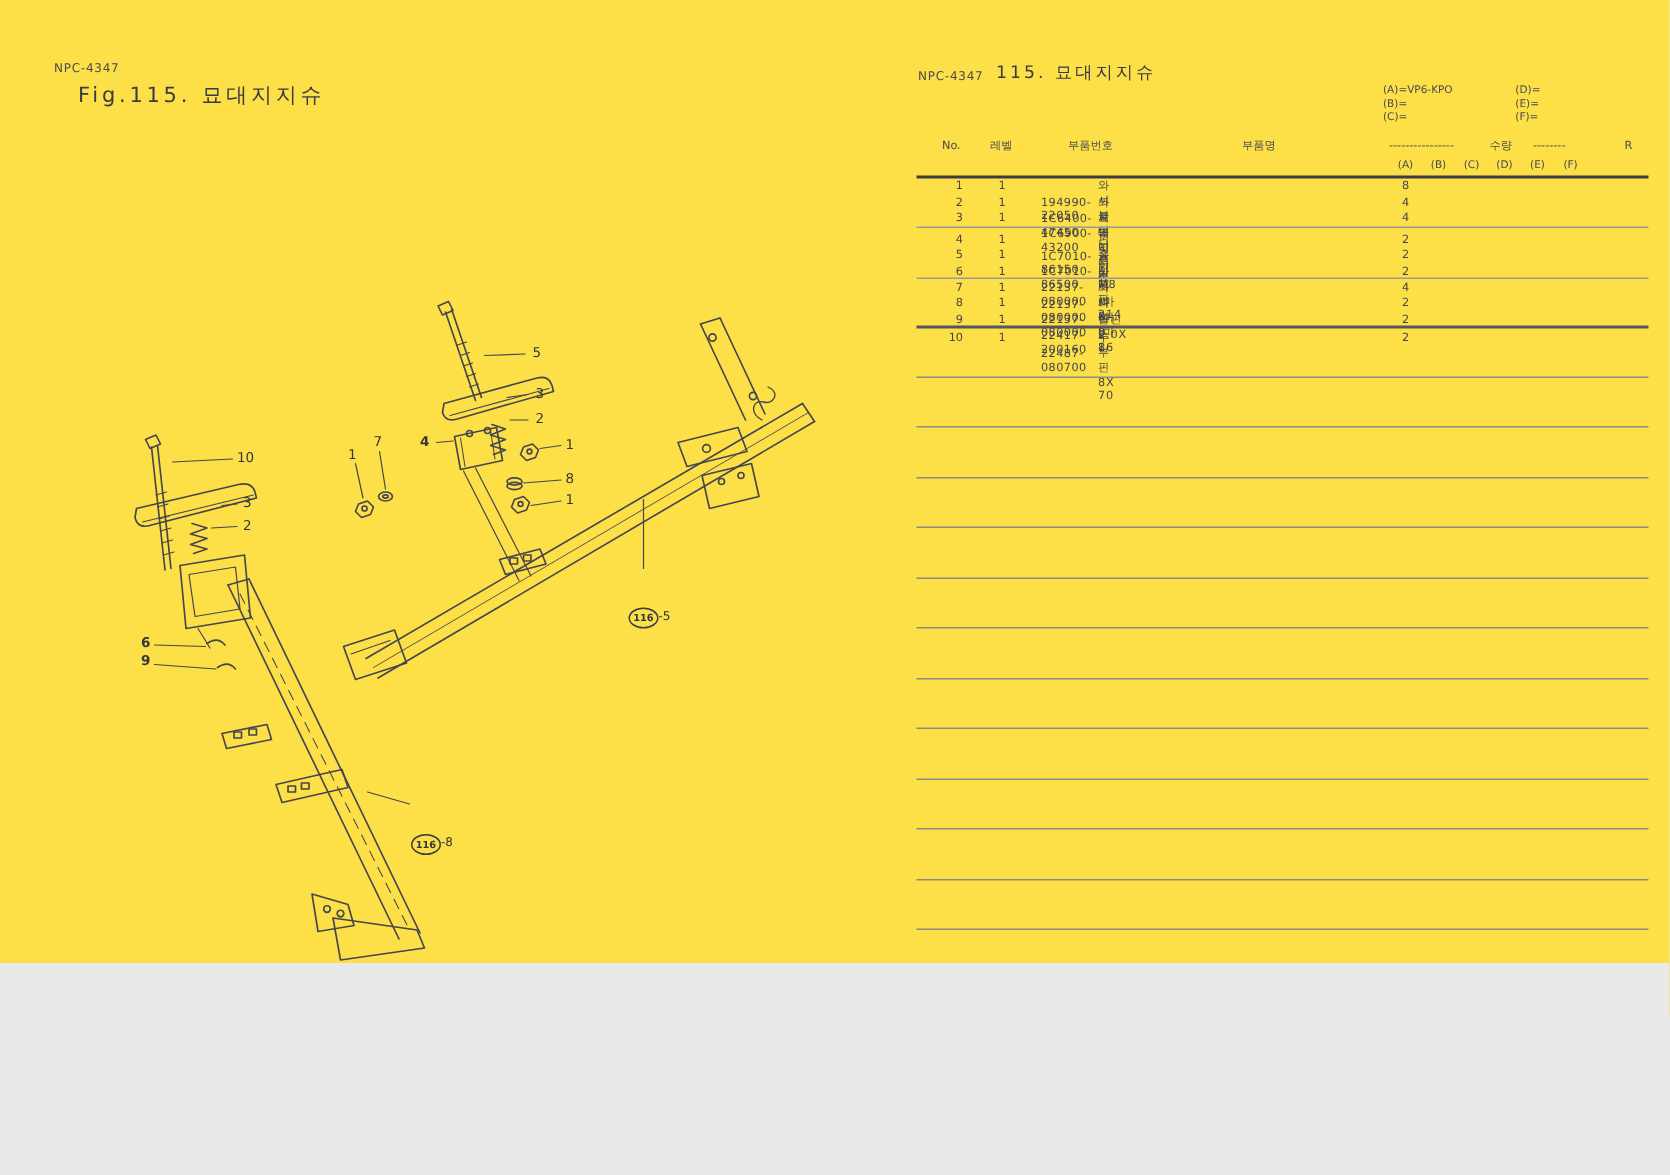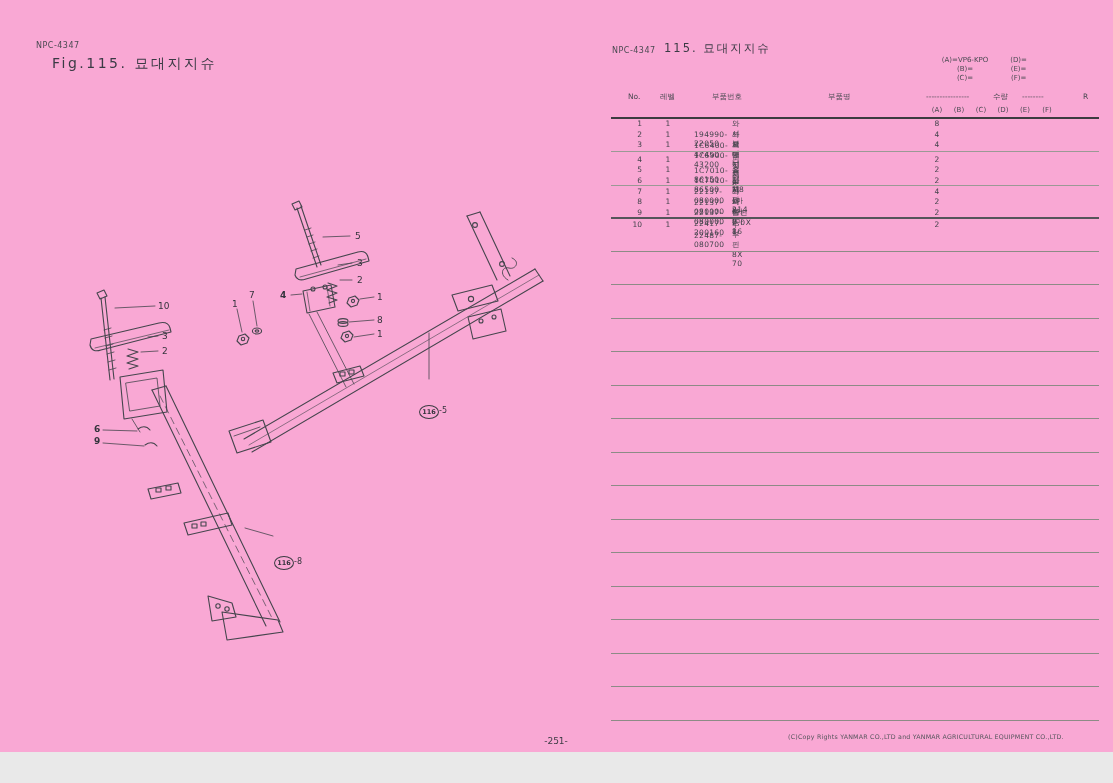--- a/index.html
+++ b/index.html
@@ -1,24 +1,24 @@
 <!DOCTYPE html>
 <html><head>
 <meta charset="utf-8">
 <style>
   html,body{margin:0;padding:0;background:#e9e9e9;}
-  .page{position:relative;width:1113px;height:752px;background:#f9a8d4;
+  .page{position:relative;width:1113px;height:642px;background:#fde047;
         font-family:"DejaVu Sans",sans-serif;color:#3b3b42;overflow:hidden;}
   .abs{position:absolute;}
   
   .code-sm{font-size:8px;color:#4a4a52;letter-spacing:.5px;}
   .fig-title{font-size:14px;color:#3a3a44;letter-spacing:2.5px;}
   .rt-title{font-size:11.5px;color:#3a3a44;letter-spacing:2px;}
   .model-codes{font-size:7px;line-height:9px;color:#4a4a52;}
-  .model-codes .col{display:inline-block;vertical-align:top;text-align:center;}
+  .model-codes .col{display:inline-block;vertical-align:top;}
   
   .th{position:absolute;font-size:7.5px;color:#4a4a52;}
   .rule-dark{position:absolute;left:611px;width:488px;height:2px;background:#3c3c40;}
   .sep{position:absolute;left:611px;width:488px;height:1px;background:#9b9995;}
   .sep-dark{position:absolute;left:611px;width:488px;height:2px;background:#55555a;}
   .ruled{position:absolute;left:611px;width:488px;height:1px;background:#8d8b86;}
   .t-row{position:absolute;height:11px;font-size:7.5px;color:#44444c;}
   .c-no{position:absolute;left:612px;width:30px;text-align:right;}
   .c-level{position:absolute;left:654px;width:28px;text-align:center;}
   .c-pn{position:absolute;left:694px;letter-spacing:.3px;margin-top:11px;}

